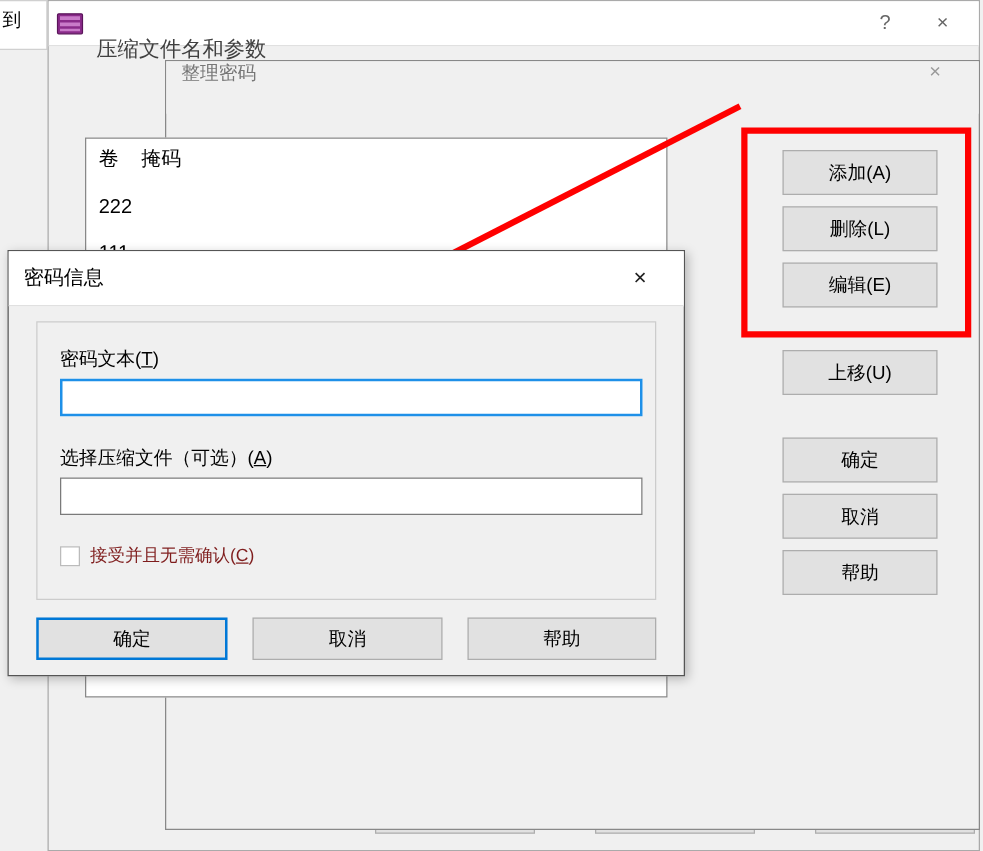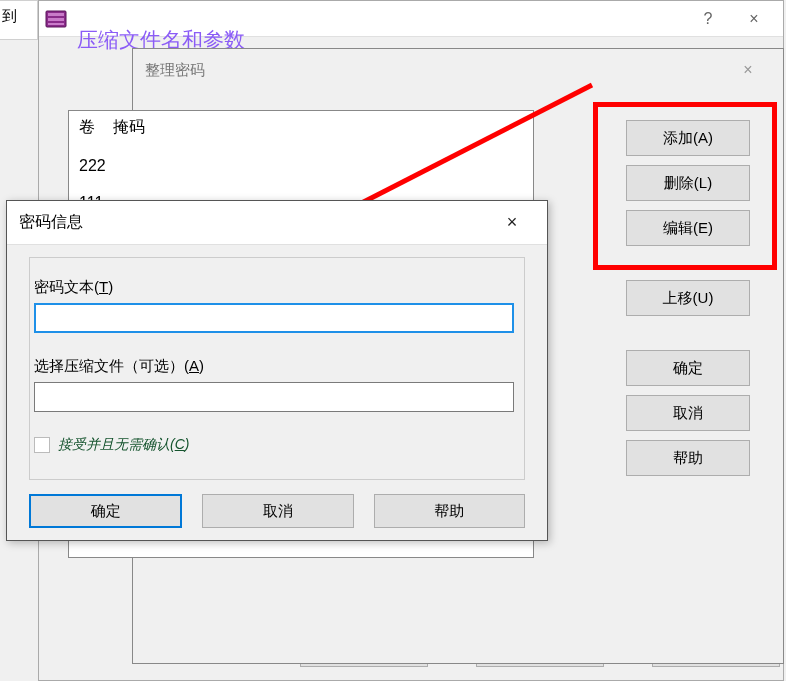--- a/index.html
+++ b/index.html
@@ -32,21 +32,21 @@
       border-bottom: 1px solid #e0e0e0;
     }
     .rar-icon {
       width: 22px;
       height: 22px;
       margin-right: 10px;
       display: inline-block;
       position: relative;
     }
     .rar-icon svg { display: block; }
-    .win1-title { flex: 1; color: #8b5cf6; font-size: 21px; margin-top: 42px; }
+    .win1-title { flex: 1; color: #404040; font-size: 17px; margin-top: 42px; }
     .win1-ctlbtn {
       width: 46px;
       height: 36px;
       text-align: center;
       line-height: 36px;
       color: #666;
       font-size: 16px;
     }
     
     .left-edge {
@@ -68,21 +68,21 @@
       left: 132px;
       top: 48px;
       width: 652px;
       height: 616px;
       background: #f0f0f0;
       border: 1px solid #888;
     }
     .win2-titlebar {
       height: 42px;
       display: flex;
-      align-items: center;
+      align-items: flex-start;
       padding: 0 12px;
       background: #f0f0f0;
     }
     .win2-title { flex: 1; color: #777; font-size: 15px; }
     .win2-close {
       width: 46px;
       text-align: center;
       color: #999;
       font-size: 16px;
     }
@@ -171,21 +171,21 @@
     }
     
     .win3-body {
       position: absolute;
       left: 22px;
       top: 56px;
       right: 22px;
       bottom: 60px;
       border: 1px solid #ccc;
       background: #f0f0f0;
-      padding: 20px 10px 10px 4px;
+      padding: 20px 10px 10px 18px;
     }
     .field-group { margin-bottom: 24px; }
     .field-label {
       font-size: 15px;
       margin-bottom: 6px;
       color: #000;
     }
     .under { text-decoration: underline; }
     .text-input {
       width: 100%;
@@ -196,22 +196,21 @@
       padding: 2px 4px;
     }
     .focused {
       border: 2px solid #1e90e8;
       outline: none;
     }
     .checkbox-row {
       display: flex;
       align-items: center;
       gap: 8px;
-      color: #14532d;
-      font-style: italic;
+      color: #7f1d1d;
     }
     .chk {
       width: 16px;
       height: 16px;
       border: 1px solid #bbb;
       background: #fff;
     }
     
     .win3-btns {
       position: absolute;

